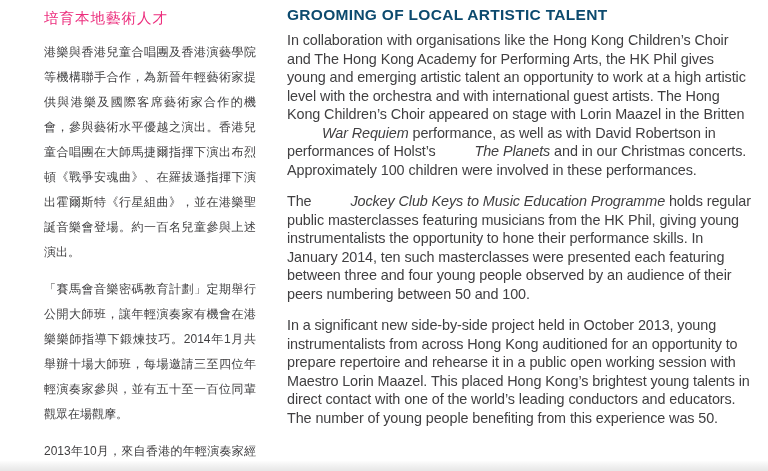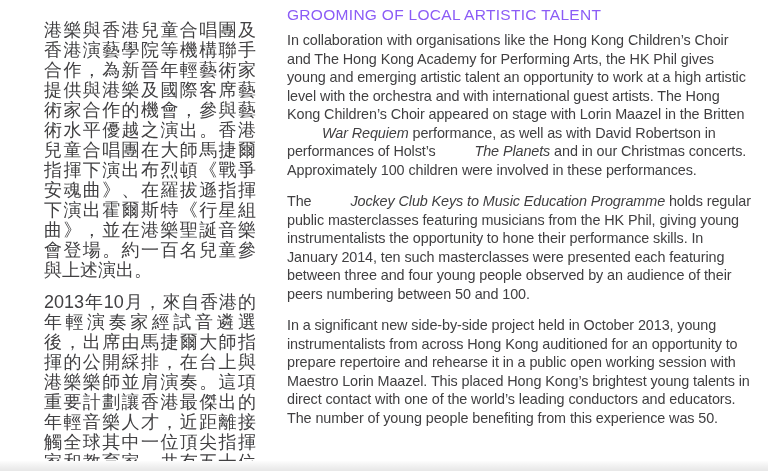--- a/index.html
+++ b/index.html
@@ -23,22 +23,22 @@
     margin-bottom: 8px;
     letter-spacing: 1px;
   }
   .en-heading {
     font-size: 15.5px;
     line-height: 20px;
     margin-bottom: 6px;
     letter-spacing: 0.3px;
   }
   .col-cn .para {
-    font-size: 18px;
-    line-height: 20px;
+    font-size: 12px;
+    line-height: 25px;
     margin: 12px 0 11px 0;
     text-align: justify;
     text-justify: inter-ideograph;
   }
   .col-en .para {
     font-size: 14.4px;
     line-height: 18.5px;
     letter-spacing: -0.1px;
     margin: 0 0 13px 0;
   }
@@ -51,28 +51,30 @@
     height: 10px;
     background: linear-gradient(180deg, #fdfdfd 0%, #efefef 60%, #e7e7e7 100%);
   }
 </style>
 </head>
 <body>
 
 <div class="page">
 
   <section class="col col-cn">
+    <h2 class="heading cn-heading" style="color: rgb(236, 46, 125);">培育本地藝術人才</h2>
     <div id="cn-paras">
         <p class="para"><span>港樂與香港兒童合唱團及香港演藝學院等機構聯手合作，為新晉年輕藝術家提供與港樂及國際客席藝術家合作的機會，參與藝術水平優越之演出。香港兒童合唱團在大師馬捷爾指揮下演出布烈頓《戰爭安魂曲》、在羅拔遜指揮下演出霍爾斯特《行星組曲》，並在港樂聖誕音樂會登場。約一百名兒童參與上述演出。</span></p>
+        <p class="para"><span>「賽馬會音樂密碼教育計劃」定期舉行公開大師班，讓年輕演奏家有機會在港樂樂師指導下鍛煉技巧。2014年1月共舉辦十場大師班，每場邀請三至四位年輕演奏家參與，並有五十至一百位同輩觀眾在場觀摩。</span></p>
         <p class="para"><span>2013年10月，來自香港的年輕演奏家經試音遴選後，出席由馬捷爾大師指揮的公開綵排，在台上與港樂樂師並肩演奏。這項重要計劃讓香港最傑出的年輕音樂人才，近距離接觸全球其中一位頂尖指揮家和教育家，共有五十位年輕人受惠。</span></p>
       </div>
   </section>
 
   <section class="col col-en">
-    <h1 class="heading en-heading" style="color: #8b5cf6;">GROOMING OF LOCAL ARTISTIC TALENT</h1>
+    <h1 class="heading en-heading" style="color: #0c4a6e; font-weight: bold;">GROOMING OF LOCAL ARTISTIC TALENT</h1>
     <div id="en-paras">
         <p class="para"><span>In collaboration with organisations like the Hong Kong Children’s Choir and The Hong Kong Academy for Performing Arts, the HK Phil gives young and emerging artistic talent an opportunity to work at a high artistic level with the orchestra and with international guest artists. The Hong Kong Children’s Choir appeared on stage with Lorin Maazel in the Britten </span><em>War Requiem</em><span> performance, as well as with David Robertson in performances of Holst’s </span><em>The Planets</em><span> and in our Christmas concerts. Approximately 100 children were involved in these performances.</span></p>
         <p class="para"><span>The </span><em>Jockey Club Keys to Music Education Programme</em><span> holds regular public masterclasses featuring musicians from the HK Phil, giving young instrumentalists the opportunity to hone their performance skills. In January 2014, ten such masterclasses were presented each featuring between three and four young people observed by an audience of their peers numbering between 50 and 100.</span></p>
         <p class="para"><span>In a significant new side-by-side project held in October 2013, young instrumentalists from across Hong Kong auditioned for an opportunity to prepare repertoire and rehearse it in a public open working session with Maestro Lorin Maazel. This placed Hong Kong’s brightest young talents in direct contact with one of the world’s leading conductors and educators. The number of young people benefiting from this experience was 50.</span></p>
       </div>
   </section>
 
   <div class="bottom-edge"></div>
 
 </div>

